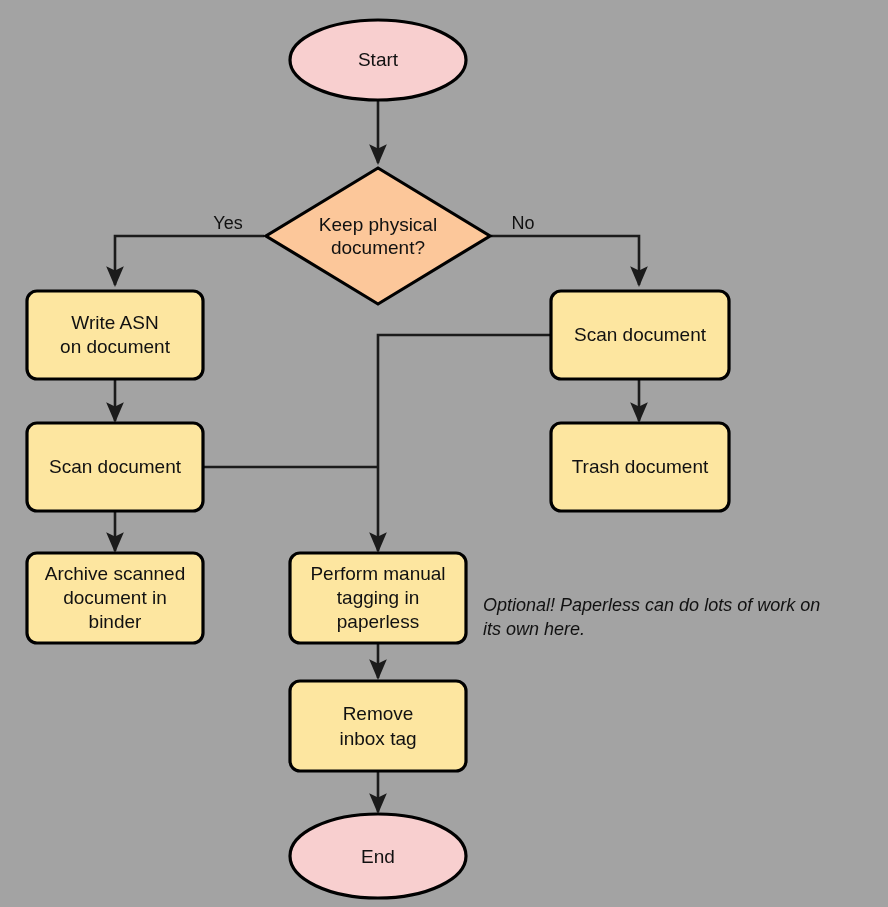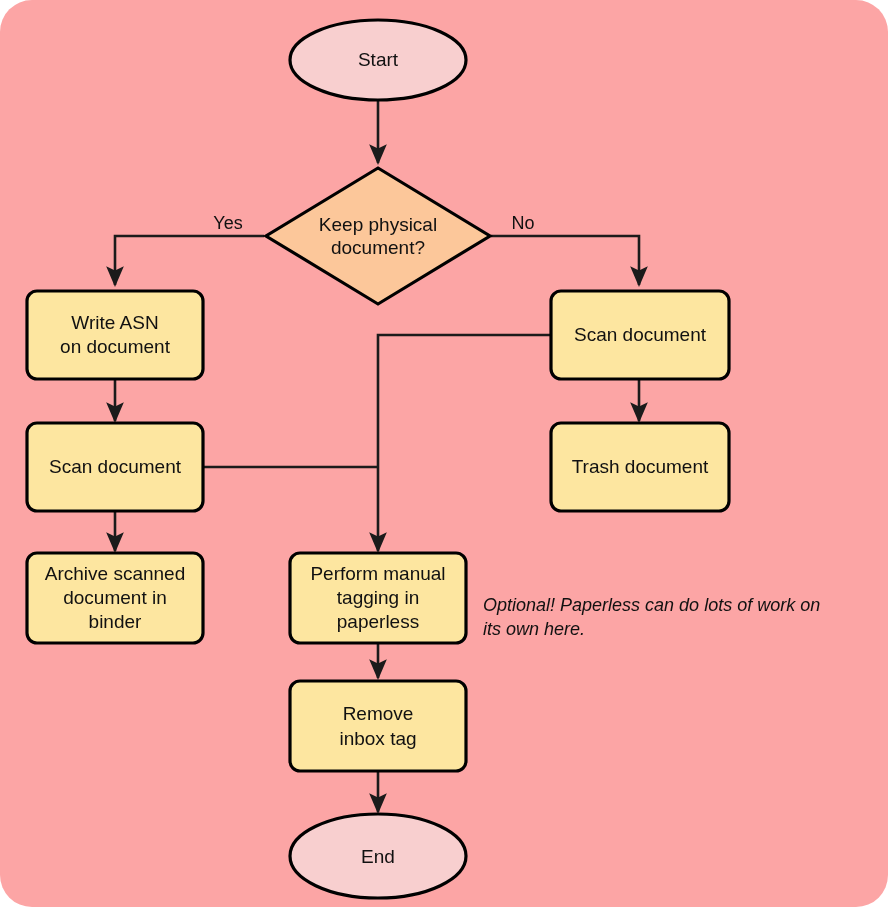--- a/index.html
+++ b/index.html
@@ -4,24 +4,23 @@
 <style>
   html, body {
     margin: 0;
     padding: 0;
     background: #ffffff;
   }
   #canvas {
     position: relative;
     width: 888px;
     height: 907px;
-    background: #fca5a5;
+    background: #a3a3a3;
     font-family: "Liberation Sans", sans-serif;
     overflow: hidden;
-    border-radius: 32px;
   }
   #flow-svg {
     position: absolute;
     left: 0;
     top: 0;
     width: 888px;
     height: 907px;
   }
   .node-text {
     font-family: "Liberation Sans", sans-serif;

